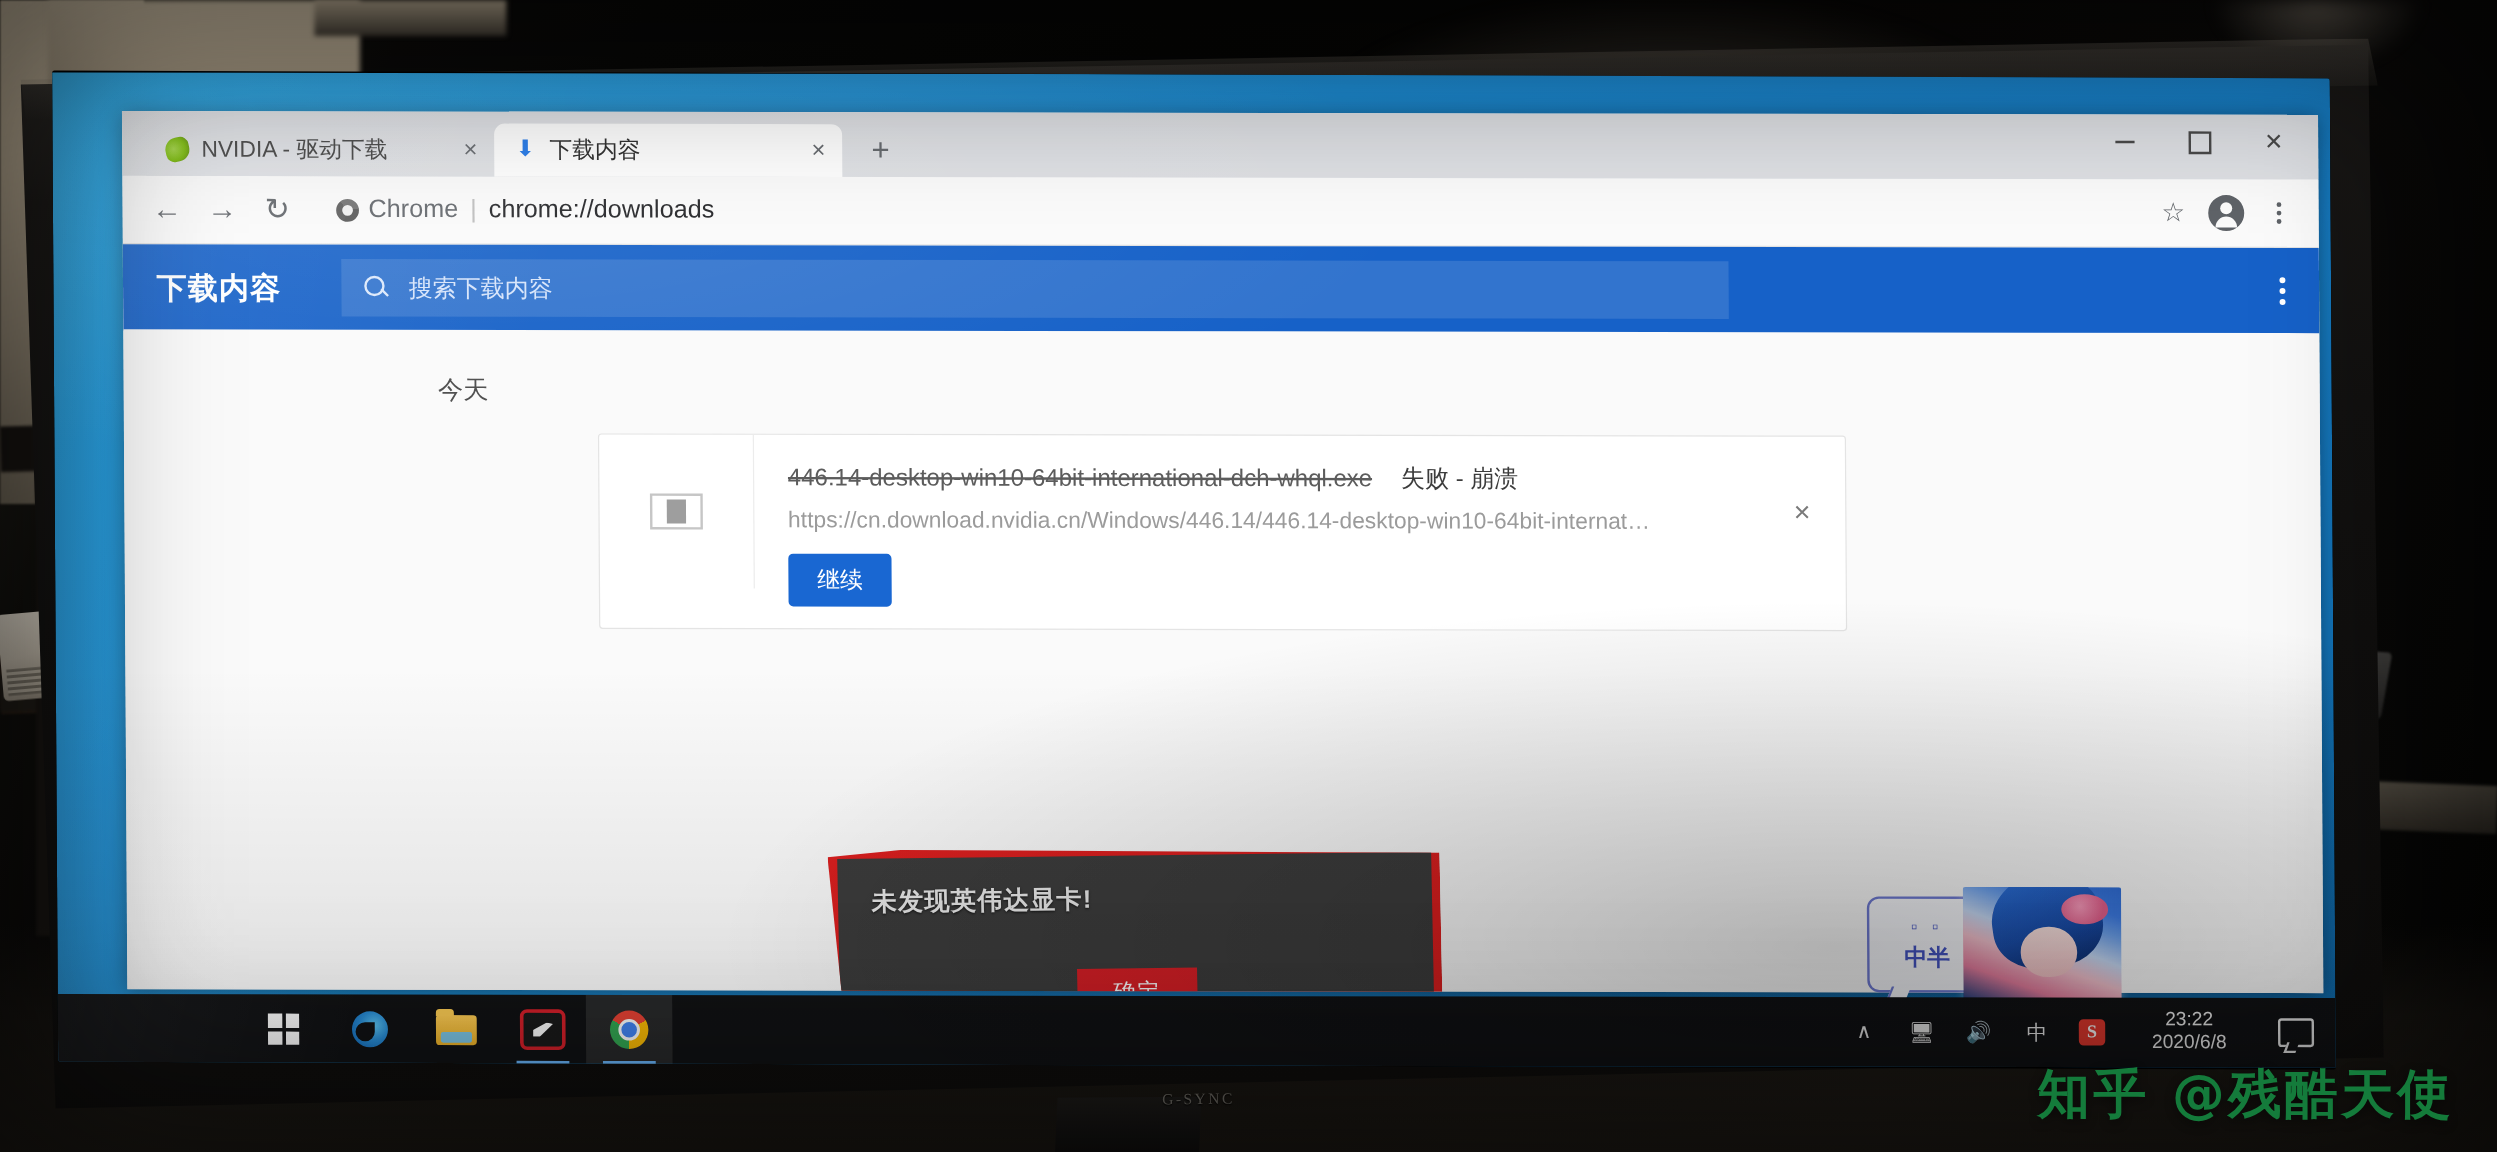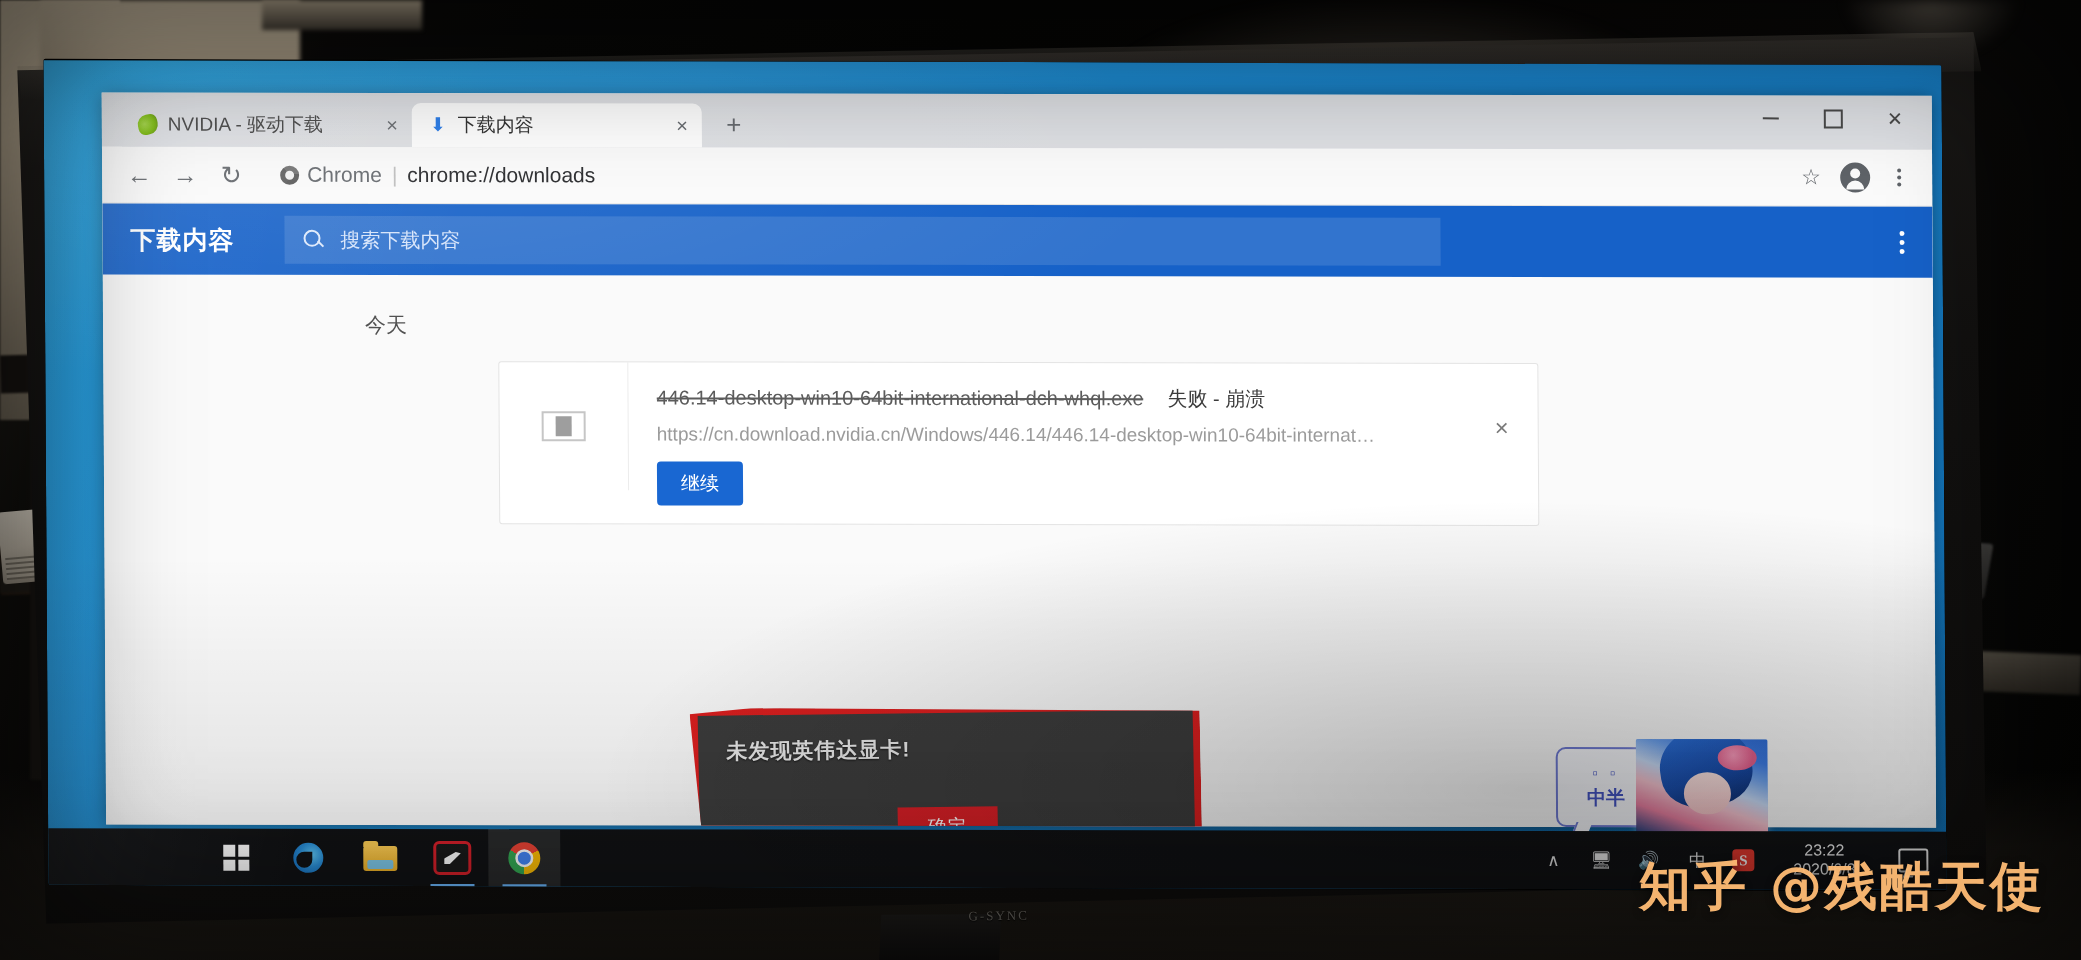--- a/index.html
+++ b/index.html
@@ -599,23 +599,23 @@
   }
   .vignette {
     position: absolute; inset: 0; pointer-events:none;
     box-shadow: inset 0 0 140px 40px rgba(0,0,0,.55);
   }
   .photo-blur { filter: blur(0.55px); }
 
   
   .watermark {
     position: absolute;
-    right: 36px; bottom: 38px;
-    color: #fdba74;
-    font-size: 52px;
+    right: 36px; bottom: 18px;
+    color: #15803d;
+    font-size: 44px;
     font-weight: 700;
     letter-spacing: 3px;
     text-shadow: 0 2px 10px rgba(0,0,0,.55);
     font-family: "DejaVu Sans", sans-serif;
     opacity: .96;
     white-space: nowrap;
   }
 </style>
 </head>
 <body>

